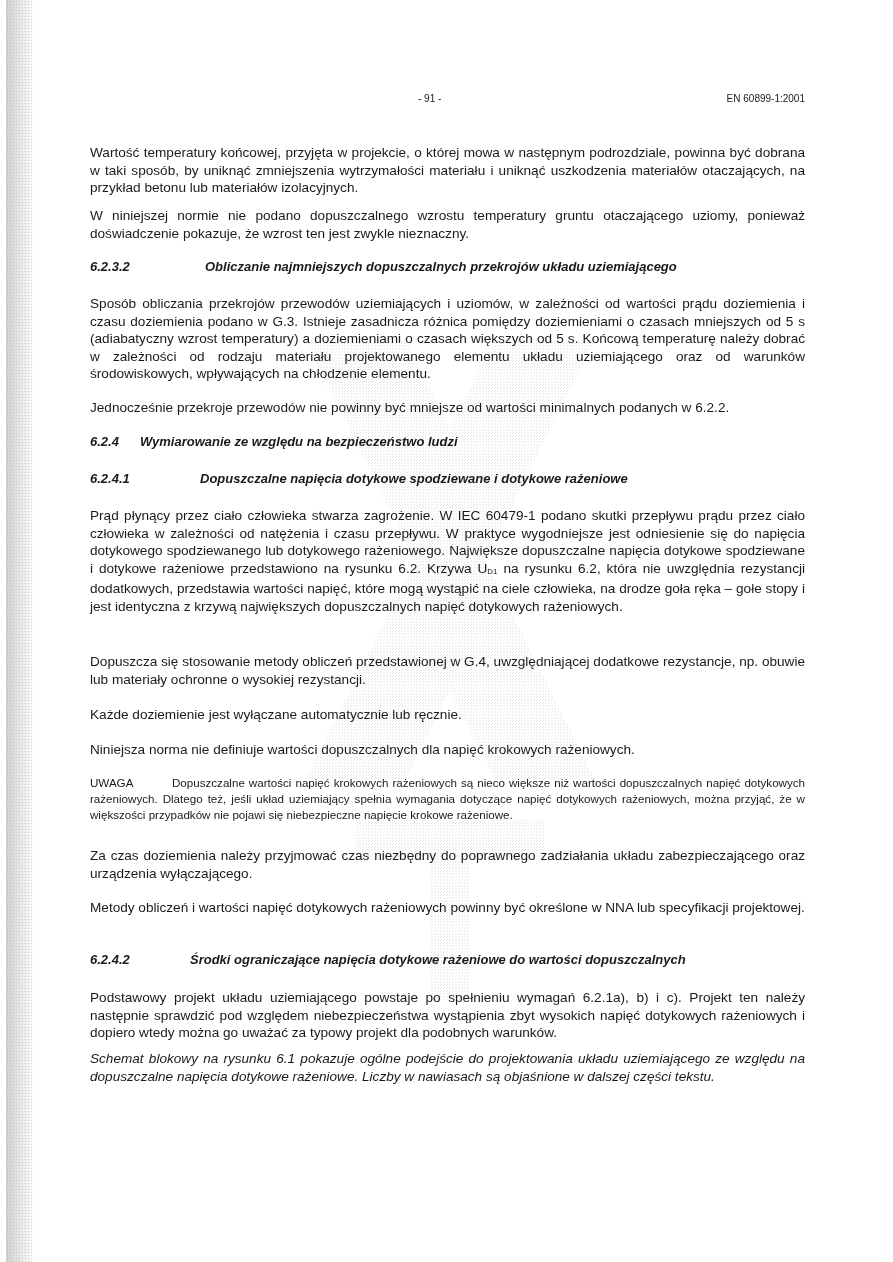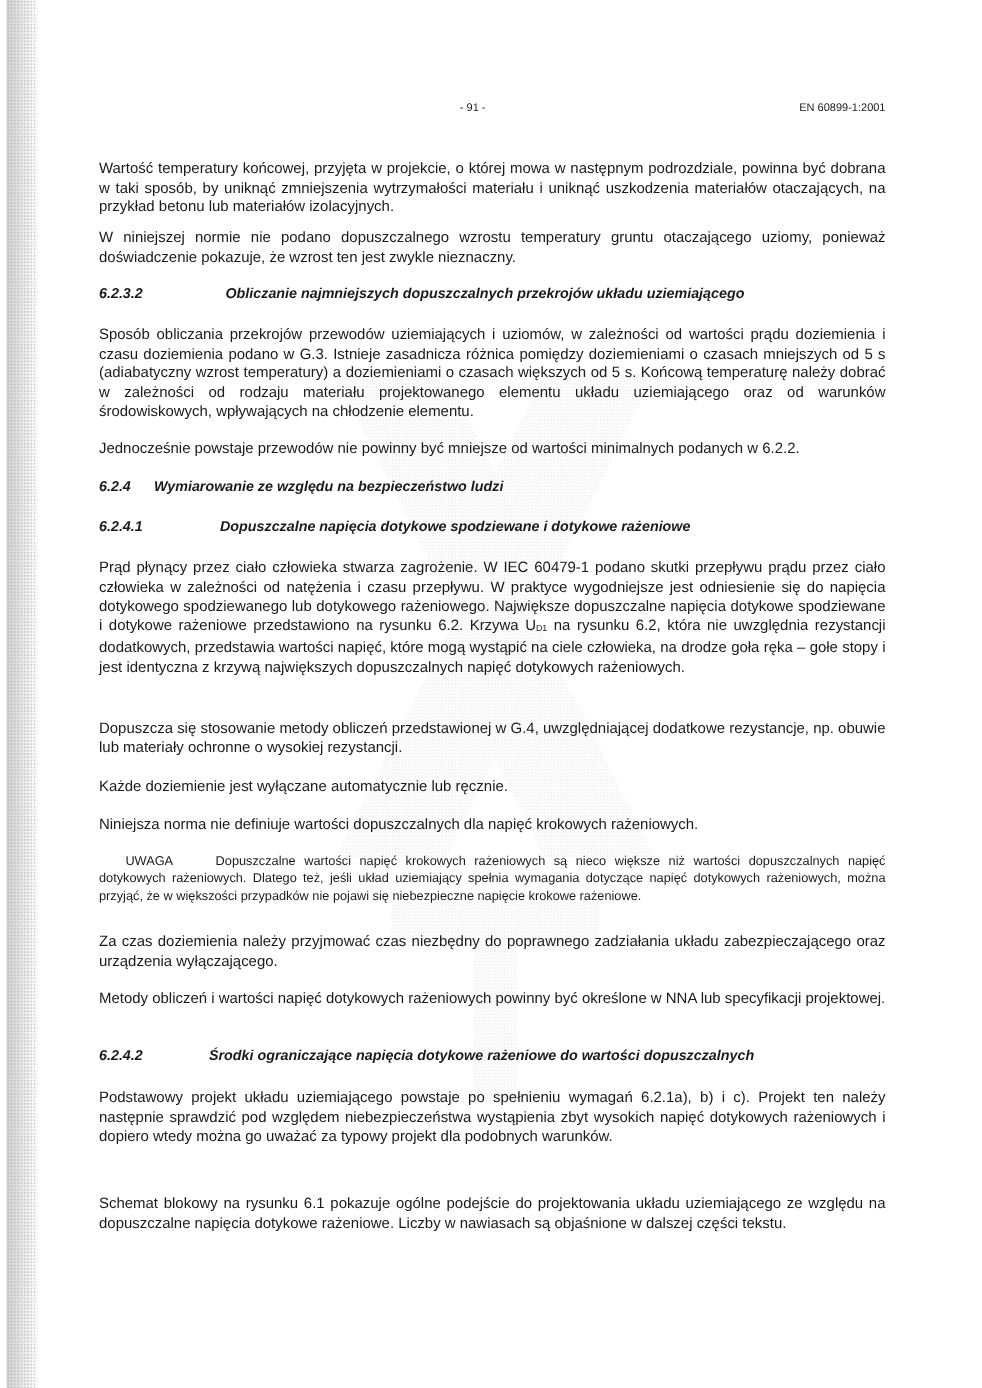--- a/index.html
+++ b/index.html
@@ -94,21 +94,20 @@
       left: 0;
       width: 715px;
       font-size: 11.6px;
       line-height: 16px;
       text-align: justify;
       margin: 0;
     }
     .note .note-label {
       display: inline-block;
       width: 82px;
-      margin-left: 24px;
     }
     .sub {
       font-size: 8px;
       vertical-align: -1px;
     }
   </style>
 </head>
 <body>
 
 <div class="scan-edge"></div>
@@ -134,21 +133,21 @@
   <p class="para last-left" style="top:144px;">Wartość temperatury końcowej, przyjęta w projekcie, o której mowa w następnym podrozdziale, powinna być dobrana w taki sposób, by uniknąć zmniejszenia wytrzymałości materiału i uniknąć uszkodzenia materiałów otaczających, na przykład betonu lub materiałów izolacyjnych.</p>
 
   <p class="para last-left" style="top:207px;">W niniejszej normie nie podano dopuszczalnego wzrostu temperatury gruntu otaczającego uziomy, ponieważ doświadczenie pokazuje, że wzrost ten jest zwykle nieznaczny.</p>
 
   <h3 class="heading" style="top:259px;">
     <span class="num" style="width:115px;">6.2.3.2</span><span>Obliczanie najmniejszych dopuszczalnych przekrojów układu uziemiającego</span>
   </h3>
 
   <p class="para last-left" style="top:295px;">Sposób obliczania przekrojów przewodów uziemiających i uziomów, w zależności od wartości prądu doziemienia i czasu doziemienia podano w G.3. Istnieje zasadnicza różnica pomiędzy doziemieniami o czasach mniejszych od 5 s (adiabatyczny wzrost temperatury) a doziemieniami o czasach większych od 5 s. Końcową temperaturę należy dobrać w zależności od rodzaju materiału projektowanego elementu układu uziemiającego oraz od warunków środowiskowych, wpływających na chłodzenie elementu.</p>
 
-  <p class="para last-left" style="top:399px;">Jednocześnie powstaje przewodów nie powinny być mniejsze od wartości minimalnych podanych w 6.2.2.</p>
+  <p class="para last-left" style="top:399px;">Jednocześnie przekroje przewodów nie powinny być mniejsze od wartości minimalnych podanych w 6.2.2.</p>
 
   <h3 class="heading" style="top:434px;">
     <span class="num" style="width:50px;">6.2.4</span><span>Wymiarowanie ze względu na bezpieczeństwo ludzi</span>
   </h3>
 
   <h3 class="heading" style="top:471px;">
     <span class="num" style="width:110px;">6.2.4.1</span><span>Dopuszczalne napięcia dotykowe spodziewane i dotykowe rażeniowe</span>
   </h3>
 
   <p class="para last-left" style="top:507px;"><span>Prąd płynący przez ciało człowieka stwarza zagrożenie. W IEC 60479-1 podano skutki przepływu prądu przez ciało człowieka w zależności od natężenia i czasu przepływu. W praktyce wygodniejsze jest odniesienie się do napięcia dotykowego spodziewanego lub dotykowego rażeniowego. Największe dopuszczalne napięcia dotykowe spodziewane i dotykowe rażeniowe przedstawiono na rysunku 6.2. Krzywa U</span><span class="sub">D1</span><span> na rysunku 6.2, która nie uwzględnia rezystancji dodatkowych, przedstawia wartości napięć, które mogą wystąpić na ciele człowieka, na drodze goła ręka – gołe stopy i jest identyczna z krzywą największych dopuszczalnych napięć dotykowych rażeniowych.</span></p>
@@ -164,15 +163,15 @@
   <p class="para last-left" style="top:847px;">Za czas doziemienia należy przyjmować czas niezbędny do poprawnego zadziałania układu zabezpieczającego oraz urządzenia wyłączającego.</p>
 
   <p class="para last-left" style="top:899px;">Metody obliczeń i wartości napięć dotykowych rażeniowych powinny być określone w NNA lub specyfikacji projektowej.</p>
 
   <h3 class="heading" style="top:952px;">
     <span class="num" style="width:100px;">6.2.4.2</span><span>Środki ograniczające napięcia dotykowe rażeniowe do wartości dopuszczalnych</span>
   </h3>
 
   <p class="para last-left" style="top:989px;">Podstawowy projekt układu uziemiającego powstaje po spełnieniu wymagań 6.2.1a), b) i c). Projekt ten należy następnie sprawdzić pod względem niebezpieczeństwa wystąpienia zbyt wysokich napięć dotykowych rażeniowych i dopiero wtedy można go uważać za typowy projekt dla podobnych warunków.</p>
 
-  <p class="para last-left" style="top:1085px;">Schemat blokowy na rysunku 6.1 pokazuje ogólne podejście do projektowania układu uziemiającego ze względu na dopuszczalne napięcia dotykowe rażeniowe. Liczby w nawiasach są objaśnione w dalszej części tekstu.</p>
+  <p class="para last-left" style="top:1050px;font-style:italic;">Schemat blokowy na rysunku 6.1 pokazuje ogólne podejście do projektowania układu uziemiającego ze względu na dopuszczalne napięcia dotykowe rażeniowe. Liczby w nawiasach są objaśnione w dalszej części tekstu.</p>
 
 </div>
 
 </body></html>

